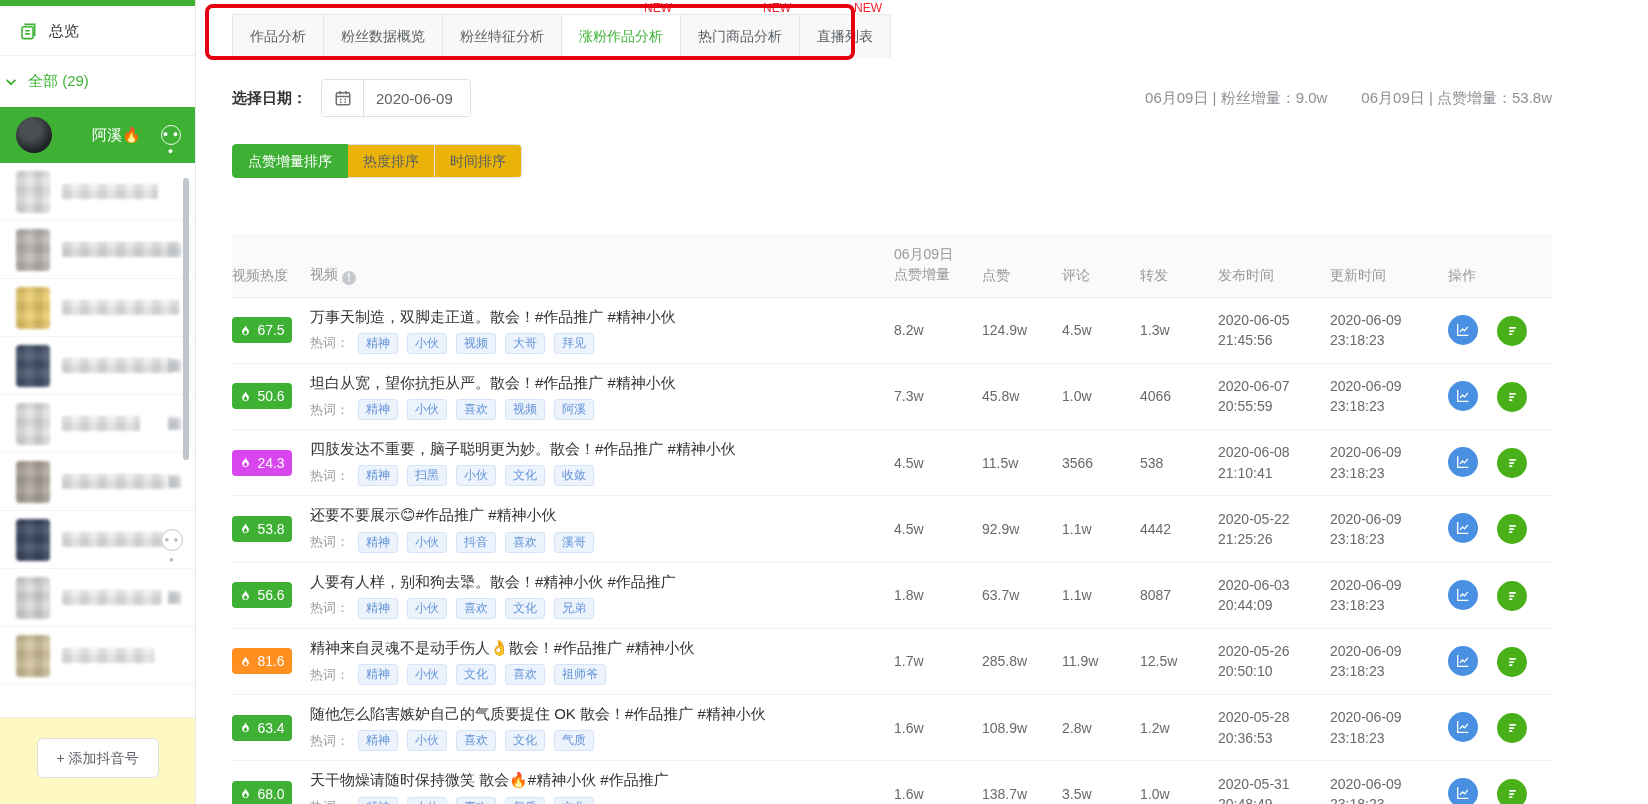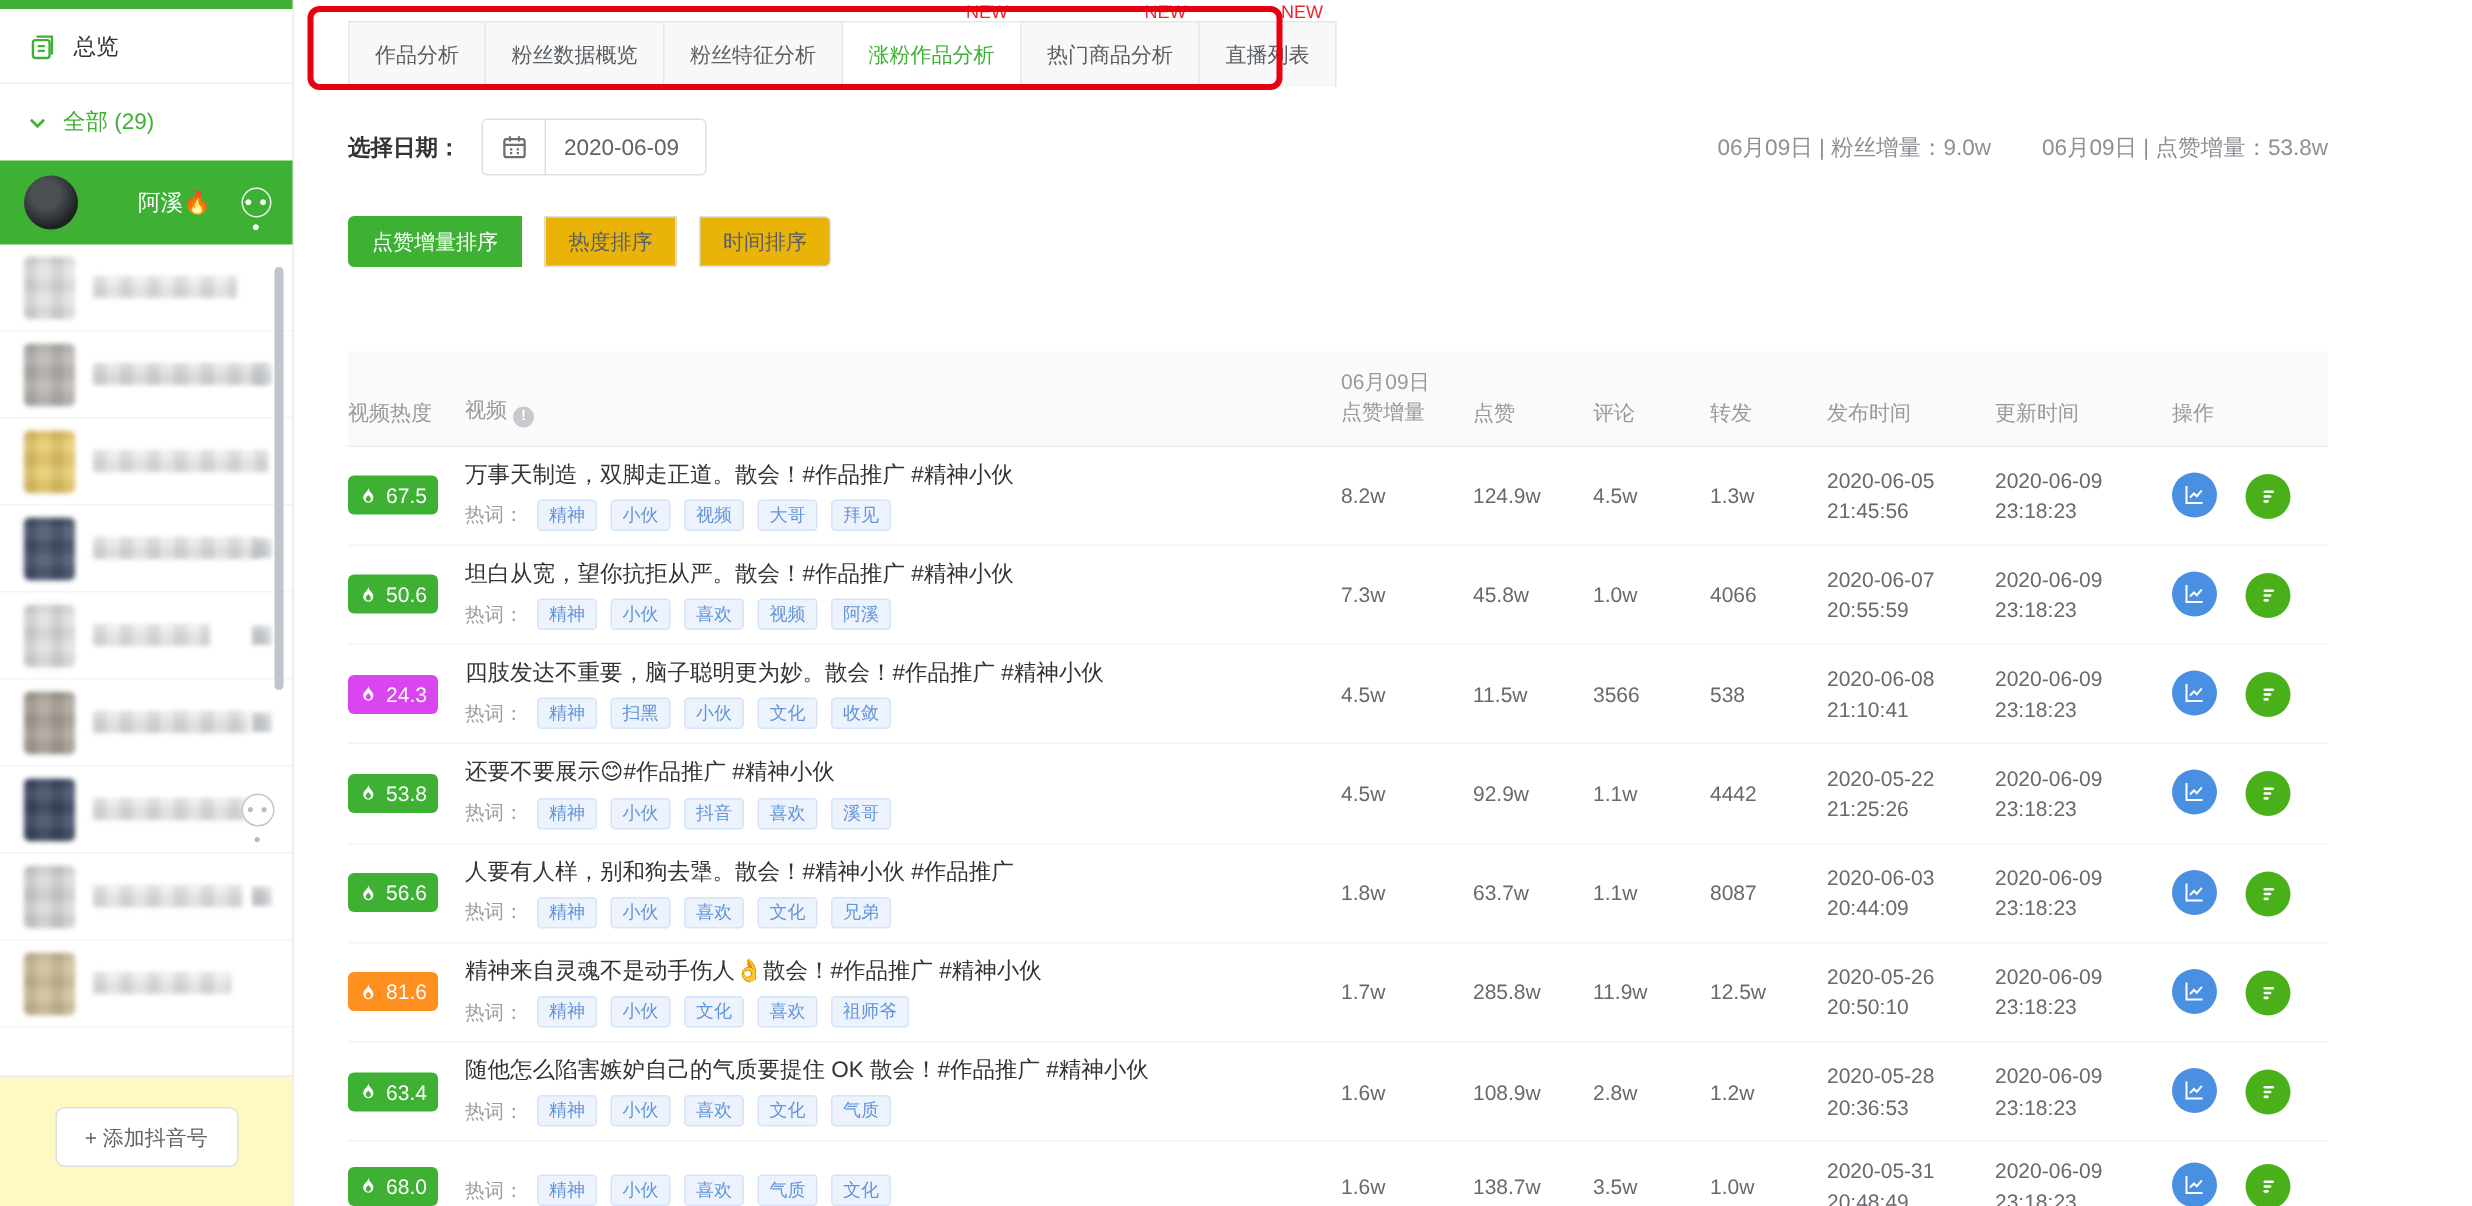--- a/index.html
+++ b/index.html
@@ -7,21 +7,21 @@
     font-family:"Liberation Sans","DejaVu Sans",sans-serif; }
   .app { display:flex; width:100%; height:100%; }
 
   
   .sidebar { position:relative; width:196px; height:100%; background:#fff;
     border-right:1px solid #e8e8e8; flex:none; }
   .side-topstrip { height:6px; background:#3eb135; }
   .side-overview { display:flex; align-items:center; gap:12px; padding:16px 18px 14px; cursor:pointer; }
   .side-overview span { font-size:15px; color:#333; }
   .side-div { height:1px; background:#efefef; margin:0; }
-  .side-group { display:flex; align-items:center; gap:10px; padding:16px 18px; cursor:pointer; }
+  .side-group { display:flex; align-items:center; gap:10px; padding:16px 4px; cursor:pointer; }
   .side-group span { font-size:15px; color:#3eb135; }
   .acct { display:flex; align-items:center; gap:12px; height:56px; padding:0 14px 0 16px;
     background:#3eb135; cursor:pointer; }
   .acct .avatar { width:36px; height:36px; border-radius:50%; background:#262b2e;
     background:radial-gradient(circle at 40% 35%, #4a4f52 0 30%, #1d2124 70%); flex:none; }
   .acct .aname { color:#fff; font-size:15px; flex:1;padding-left:28px; }
   .acct .more { width:20px; height:20px; border:1px solid rgba(255,255,255,.9); border-radius:50%;
     color:#fff; font-size:9px; line-height:17px; text-align:center; letter-spacing:1px; }
   .redacted-list { }
   .ritem { position:relative; display:flex; align-items:center; gap:12px; height:58px;
@@ -59,21 +59,21 @@
   .filter-row { display:flex; align-items:center; margin-top:16px; height:40px; }
   .date-label { font-size:15px; color:#333; font-weight:bold; margin-right:14px; }
   .date-picker { display:flex; align-items:stretch; border:1px solid #dcdfe6; border-radius:4px;
     height:38px; overflow:hidden; background:#fff; }
   .cal-btn { width:42px; display:flex; align-items:center; justify-content:center;
     border-right:1px solid #dcdfe6; cursor:pointer; background:#fff; }
   .date-input { border:none; outline:none; width:106px; padding:0 12px; font-size:15px;
     color:#606266; font-family:inherit; }
   .head-stats { margin-left:auto; display:flex; gap:34px; font-size:15px; color:#8c9094; }
 
-  .sort-row { display:flex; margin-top:26px;gap:16px; }
+  .sort-row { display:flex; margin-top:26px; }
   .sort-btn { height:34px; line-height:32px; padding:0 15px; font-size:14px; color:#5a5f63;
     background:#eab308; border:1px solid #dcdfe6; margin-right:-1px; cursor:pointer; }
   .sort-btn:first-child { border-radius:4px 0 0 4px; }
   .sort-btn:last-child { border-radius:0 4px 4px 0; }
   .sort-btn.active { background:#3eb135; border-color:#3eb135; color:#fff; position:relative; z-index:1; }
 
   
   .vtable { margin-top:56px; }
   .thead { display:flex; align-items:flex-end; padding:10px 0 12px; background:#fafafa;
     border-bottom:1px solid #ececec; color:#97999c; font-size:14px; }
@@ -550,20 +550,21 @@
               </button></div>
           </div>
           <div class="trow">
             <div class="col-heat"><span class="badge badge-green">
                 <svg width="13" height="15" viewBox="0 0 24 24" fill="#fff">
                   <path d="M12 1.5c.7 4.8-4.3 6.6-5.7 10.2a6.3 6.3 0 1 0 11.7.5C16.8 8.4 12.7 7 12 1.5zm.1 17.8a3.2 3.2 0 0 1-3-4.3c.5-1.5 2.2-2.3 3-3.8.8 1.5 2.5 2.3 3 3.8a3.2 3.2 0 0 1-3 4.3z"></path>
                 </svg>
                 <span>68.0</span>
               </span></div>
             <div class="col-video">
+              <div class="vtitle">天干物燥请随时保持微笑 散会🔥#精神小伙 #作品推广</div>
               <div class="kline">
                 <span class="klabel">热词：</span>
                 <span class="ktag">精神</span>
                 <span class="ktag">小伙</span>
                 <span class="ktag">喜欢</span>
                 <span class="ktag">气质</span>
                 <span class="ktag">文化</span>
               </div>
             </div>
             <div class="col-inc num">1.6w</div>

